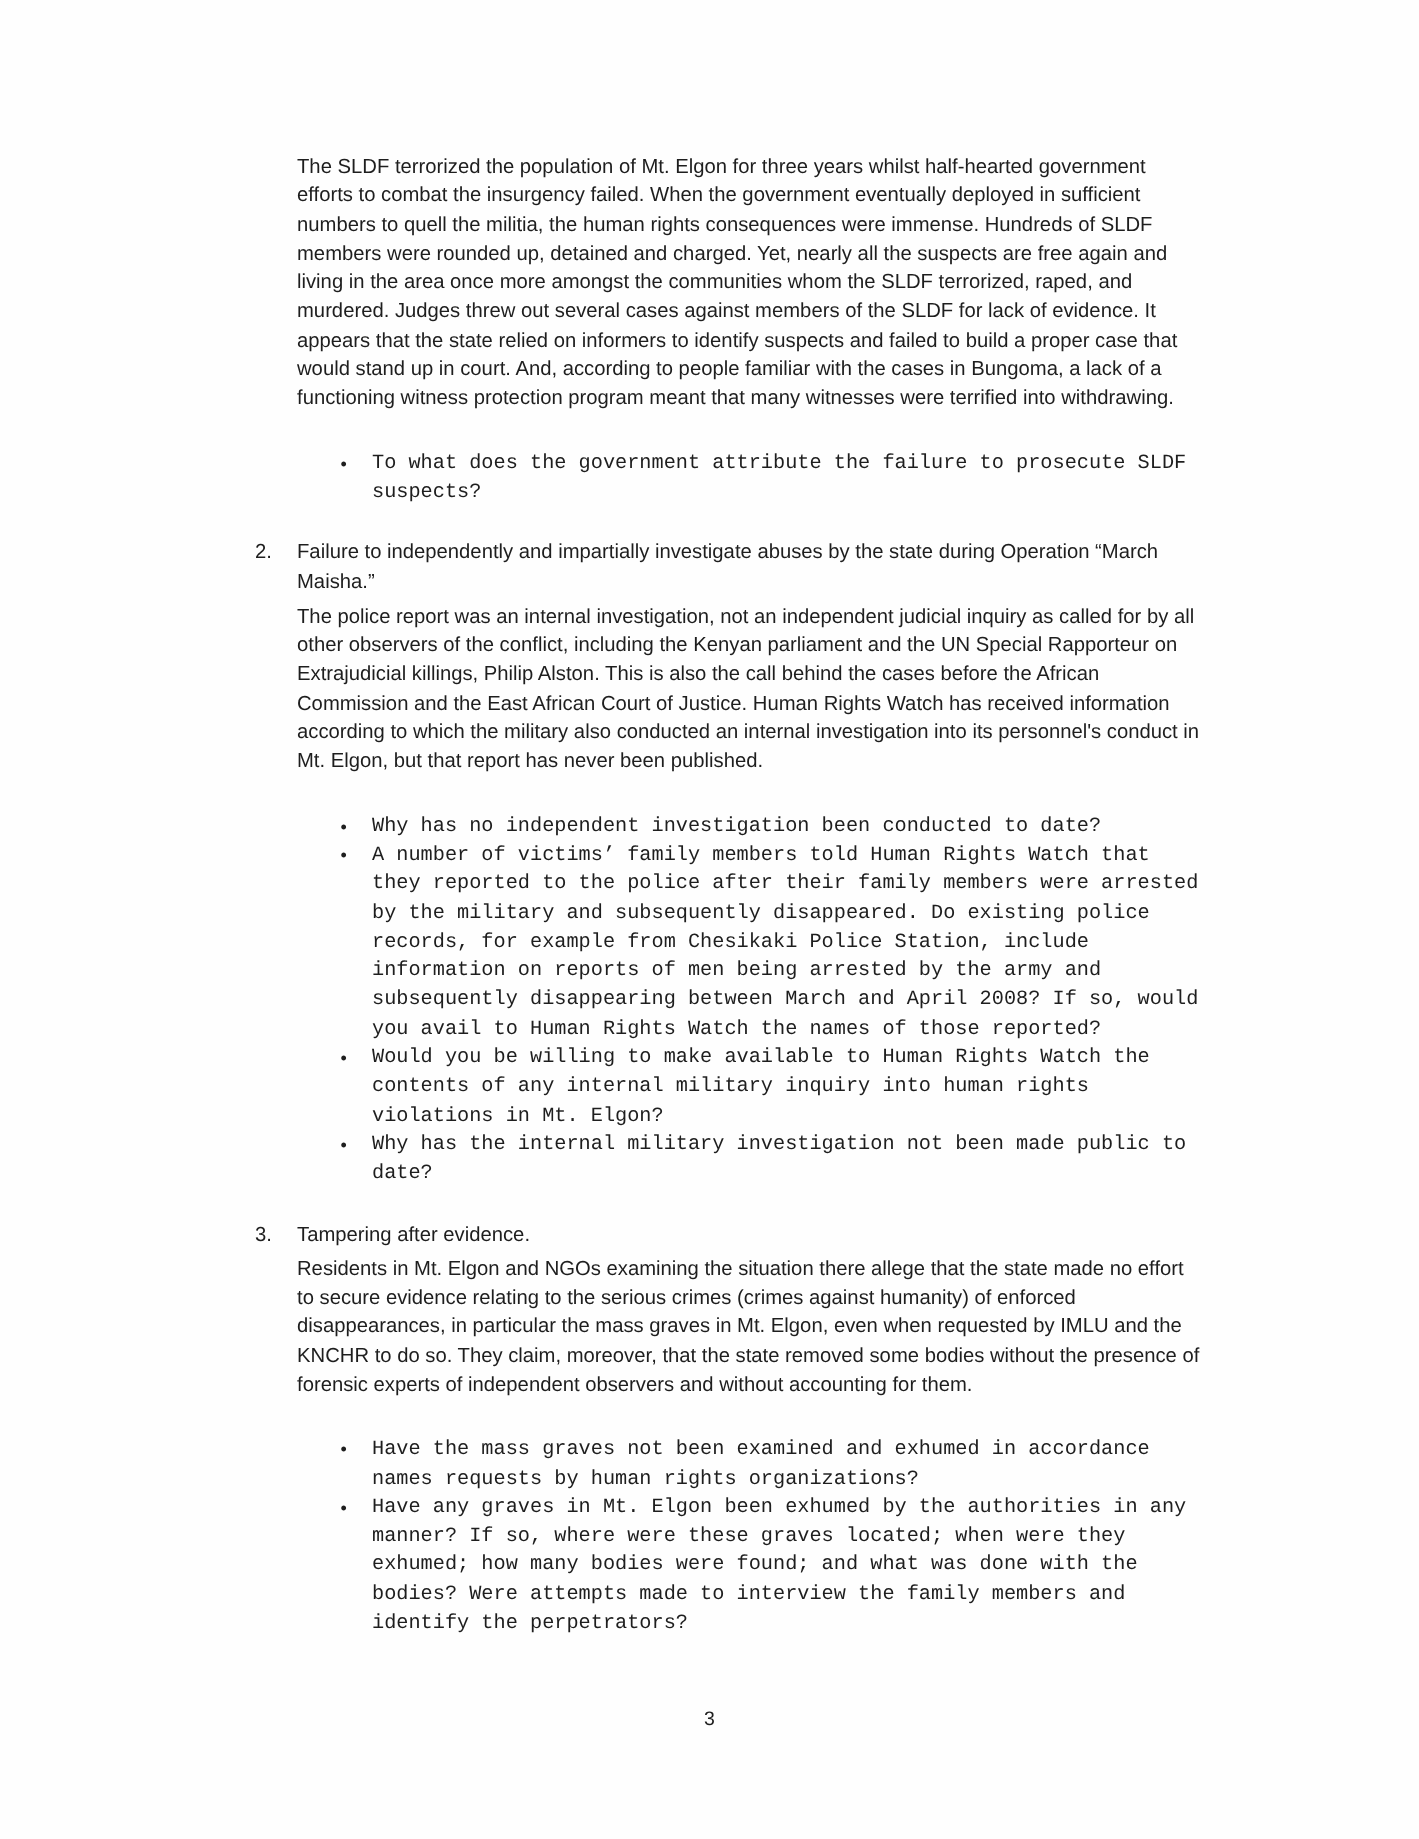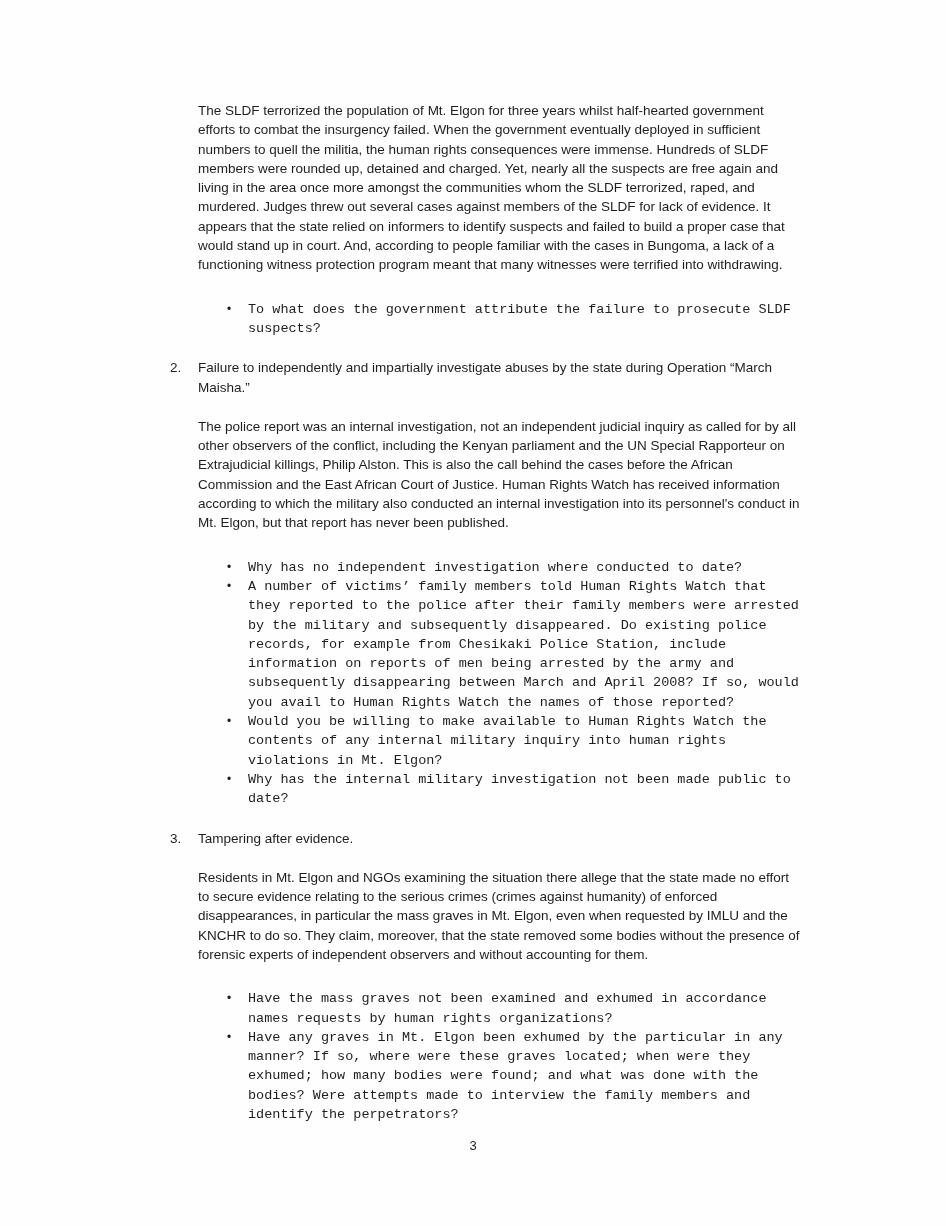--- a/index.html
+++ b/index.html
@@ -19,21 +19,21 @@
     left: 198px;
     top: 101px;
     width: 604px;
   }
   .para { margin: 0; }
   .para + .bullets, .numbered + .para, .para + .numbered { }
   .bullets { margin-top: 25px; }
   .numbered { margin-top: 20px; display: flex; margin-left: -28px; }
   .numbered .num { width: 28px; flex: none; }
   .numbered .num-text { flex: 1; }
-  .para-follow { margin-top: 20px; }
+  .para-follow { margin-top: 4px; }
   .bullet-item { display: flex; padding-left: 29px; }
   .bullet-item .marker { width: 21px; flex: none; font-size: 12px; }
   .bullet-item .bullet-text { flex: 1; font-family: Liberation Mono, monospace; }
   .footer {
     position: absolute;
     left: 0;
     right: 0;
     top: 1136px;
     text-align: center;
     font-size: 13px;
@@ -58,21 +58,21 @@
     <div class="numbered">
       <span class="num">2.</span>
       <span class="num-text">Failure to independently and impartially investigate abuses by the state during Operation “March Maisha.”</span>
     </div>
 
     <p class="para para-follow">The police report was an internal investigation, not an independent judicial inquiry as called for by all other observers of the conflict, including the Kenyan parliament and the UN Special Rapporteur on Extrajudicial killings, Philip Alston. This is also the call behind the cases before the African Commission and the East African Court of Justice. Human Rights Watch has received information according to which the military also conducted an internal investigation into its personnel's conduct in Mt. Elgon, but that report has never been published.</p>
 
     <div class="bullets">
       <div class="bullet-item">
         <span class="marker">•</span>
-        <span class="bullet-text">Why has no independent investigation where conducted to date?</span>
+        <span class="bullet-text">Why has no independent investigation been conducted to date?</span>
       </div>
       <div class="bullet-item">
         <span class="marker">•</span>
         <span class="bullet-text">A number of victims’ family members told Human Rights Watch that they reported to the police after their family members were arrested by the military and subsequently disappeared. Do existing police records, for example from Chesikaki Police Station, include information on reports of men being arrested by the army and subsequently disappearing between March and April 2008? If so, would you avail to Human Rights Watch the names of those reported?</span>
       </div>
       <div class="bullet-item">
         <span class="marker">•</span>
         <span class="bullet-text">Would you be willing to make available to Human Rights Watch the contents of any internal military inquiry into human rights violations in Mt. Elgon?</span>
       </div>
       <div class="bullet-item">
@@ -88,21 +88,21 @@
 
     <p class="para para-follow">Residents in Mt. Elgon and NGOs examining the situation there allege that the state made no effort to secure evidence relating to the serious crimes (crimes against humanity) of enforced disappearances, in particular the mass graves in Mt. Elgon, even when requested by IMLU and the KNCHR to do so. They claim, moreover, that the state removed some bodies without the presence of forensic experts of independent observers and without accounting for them.</p>
 
     <div class="bullets">
       <div class="bullet-item">
         <span class="marker">•</span>
         <span class="bullet-text">Have the mass graves not been examined and exhumed in accordance names requests by human rights organizations?</span>
       </div>
       <div class="bullet-item">
         <span class="marker">•</span>
-        <span class="bullet-text">Have any graves in Mt. Elgon been exhumed by the particular in any manner? If so, where were these graves located; when were they exhumed; how many bodies were found; and what was done with the bodies? Were attempts made to interview the family members and identify the perpetrators?</span>
+        <span class="bullet-text">Have any graves in Mt. Elgon been exhumed by the authorities in any manner? If so, where were these graves located; when were they exhumed; how many bodies were found; and what was done with the bodies? Were attempts made to interview the family members and identify the perpetrators?</span>
       </div>
     </div>
 
   </div>
 
   <div class="footer">
     <span>3</span>
   </div>
 </div>
 

